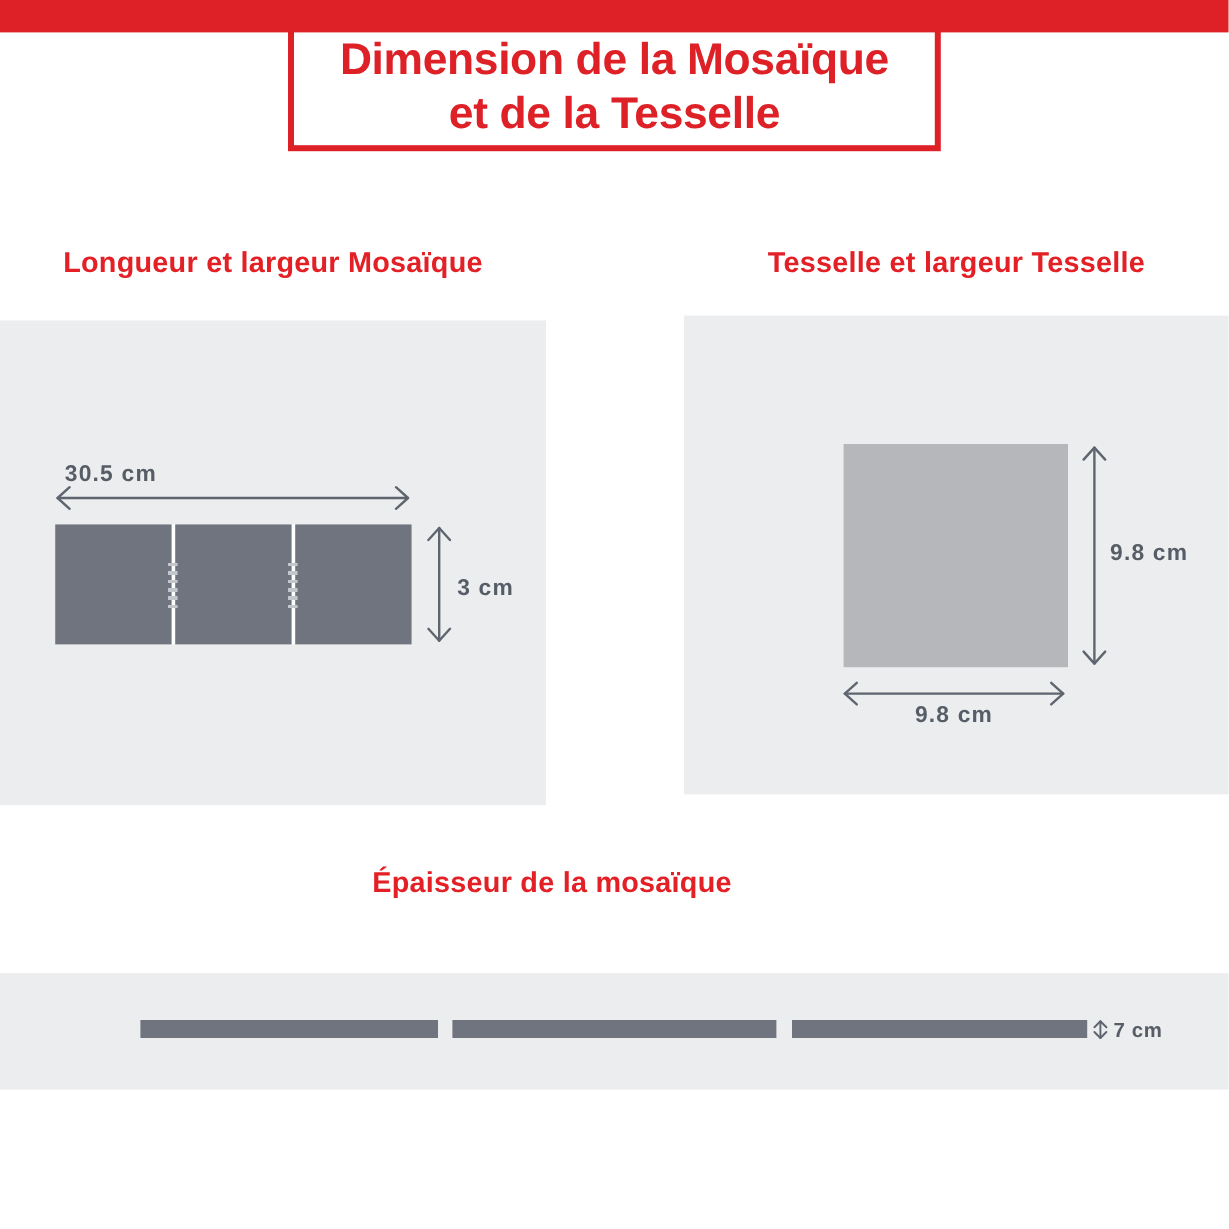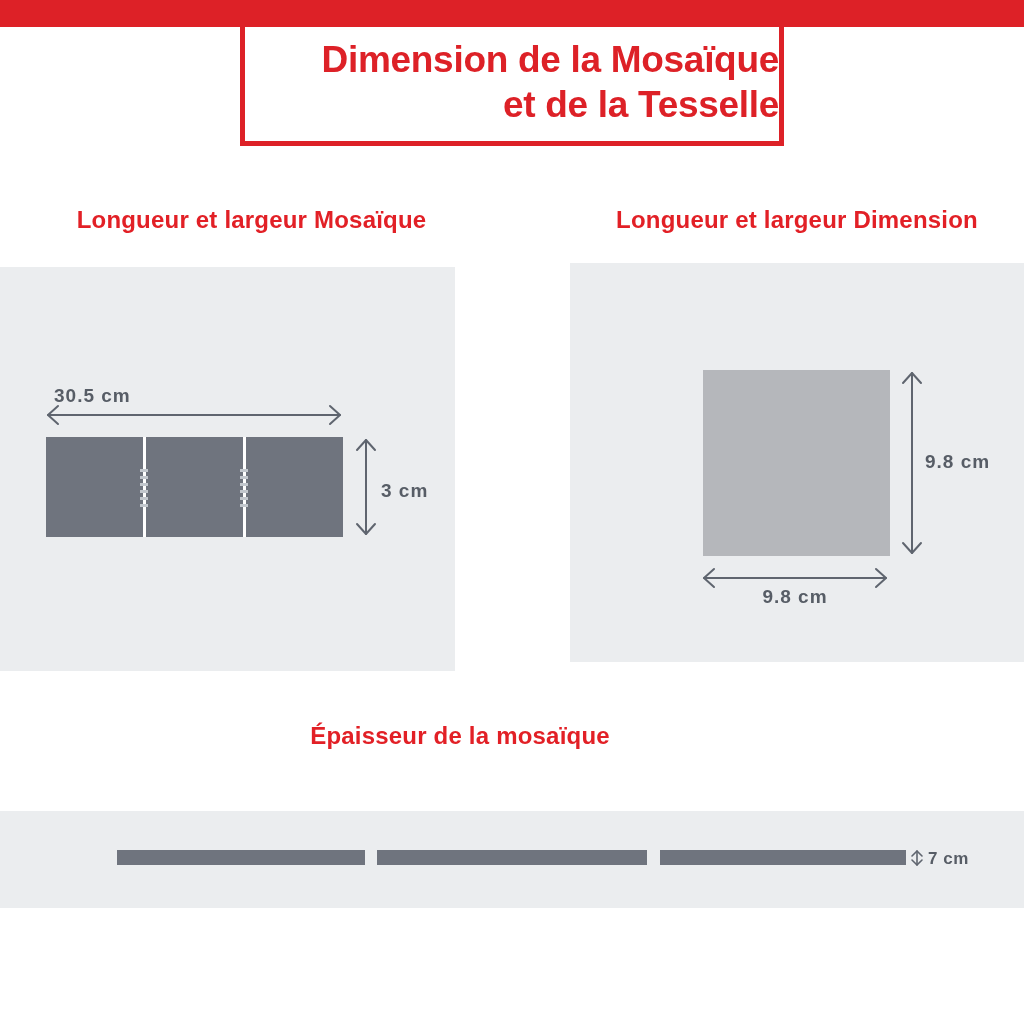--- a/index.html
+++ b/index.html
@@ -1,28 +1,28 @@
 <!DOCTYPE html>
 <html><head>
 <meta charset="utf-8">
 <style>
   html,body{margin:0;padding:0;background:#fff;}
   body{font-family:"Liberation Sans",sans-serif;}
   .page{position:relative;width:1024px;height:1024px;background:#ffffff;overflow:hidden;}
 
   
   .top-bar{position:absolute;left:0;top:0;width:1024px;height:27px;background:#dd2127;z-index:3;}
-  .title-box{position:absolute;left:240px;top:0;width:544px;height:146px;background:#ffffff;
+  .title-box{position:absolute;left:240px;top:0;width:544px;height:126px;background:#ffffff;
     border:5px solid #dd2127;box-sizing:border-box;z-index:2;
-    display:flex;flex-direction:column;justify-content:center;align-items:flex-end;padding-top:18px;}
+    display:flex;flex-direction:column;justify-content:center;align-items:center;padding-top:18px;}
   .title-line{color:#dd2127;font-size:37px;font-weight:bold;line-height:45px;letter-spacing:-0.3px;text-align:center;}
 
   
   .section-heading{position:absolute;color:#e22026;font-size:24px;font-weight:bold;text-align:center;letter-spacing:0.2px;}
-  .heading-mosaic{left:0;top:206px;width:455px;margin-left:24px;}
+  .heading-mosaic{left:0;top:206px;width:455px;}
   .heading-tessera{left:570px;top:206px;width:454px;}
   .heading-thickness{left:0;top:722px;width:920px;}
 
   
   .panel{position:absolute;background:#ebedef;}
   .panel-mosaic{left:0;top:267px;width:455px;height:404px;}
   .panel-tessera{left:570px;top:263px;width:454px;height:399px;}
   .band-thickness{left:0;top:811px;width:1024px;height:97px;}
 
   
@@ -61,21 +61,21 @@
 
 <div class="page">
 
   <div class="title-box">
     <div class="title-line">Dimension de la Mosaïque</div>
     <div class="title-line">et de la Tesselle</div>
   </div>
   <div class="top-bar"></div>
 
   <div class="section-heading heading-mosaic">Longueur et largeur Mosaïque</div>
-  <div class="section-heading heading-tessera">Longueur et largeur Dimension</div>
+  <div class="section-heading heading-tessera">Tesselle et largeur Tesselle</div>
   <div class="section-heading heading-thickness">Épaisseur de la mosaïque</div>
 
   <div class="panel panel-mosaic"></div>
 
   <div class="dim-label lab-mosaic-w">30.5 cm</div>
   <svg class="dim-arrow" style="left:44px;top:404px;" width="300" height="22">
     <path d="M4 11 H296"></path>
     <path d="M14 2 L4 11 L14 20"></path>
     <path d="M286 2 L296 11 L286 20"></path>
   </svg>

